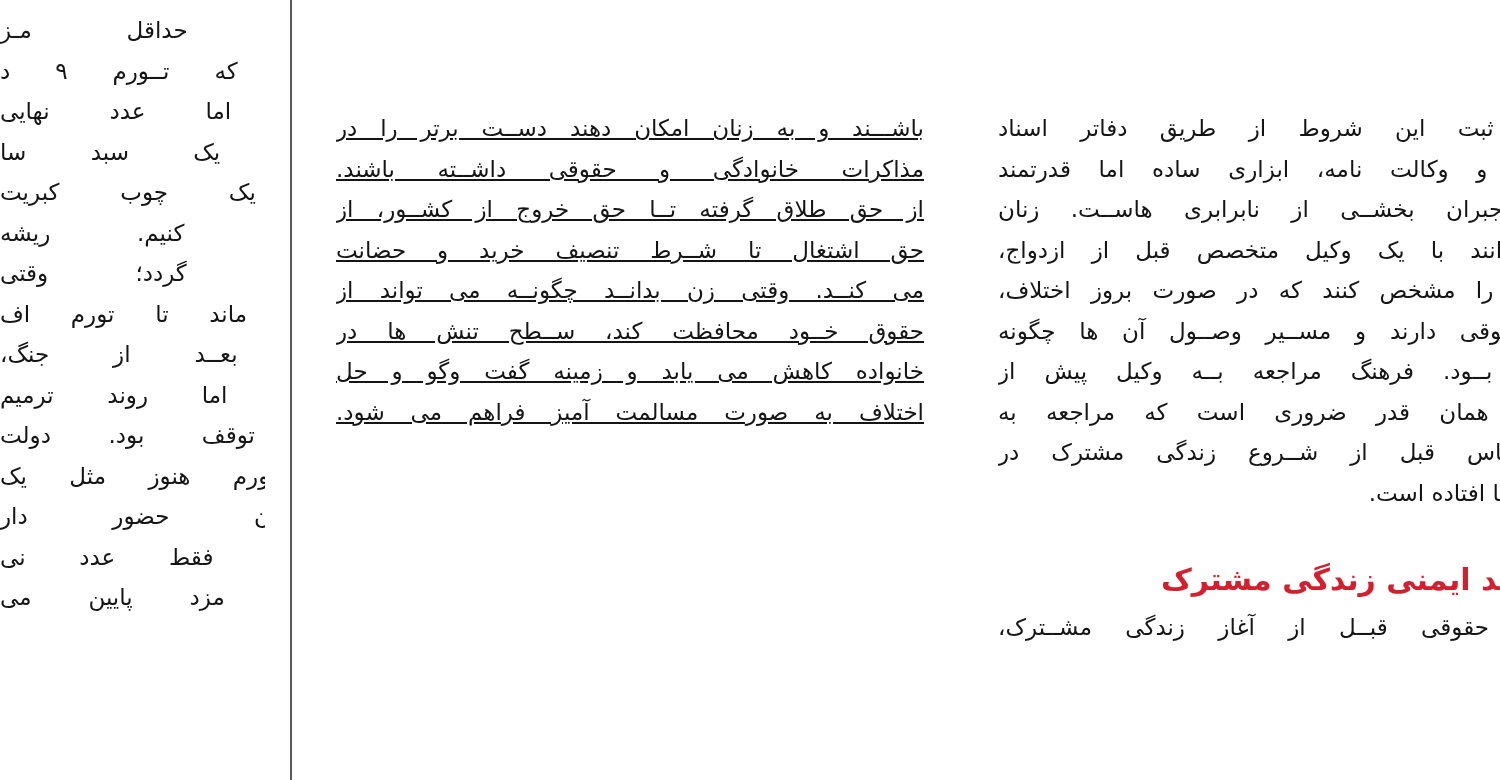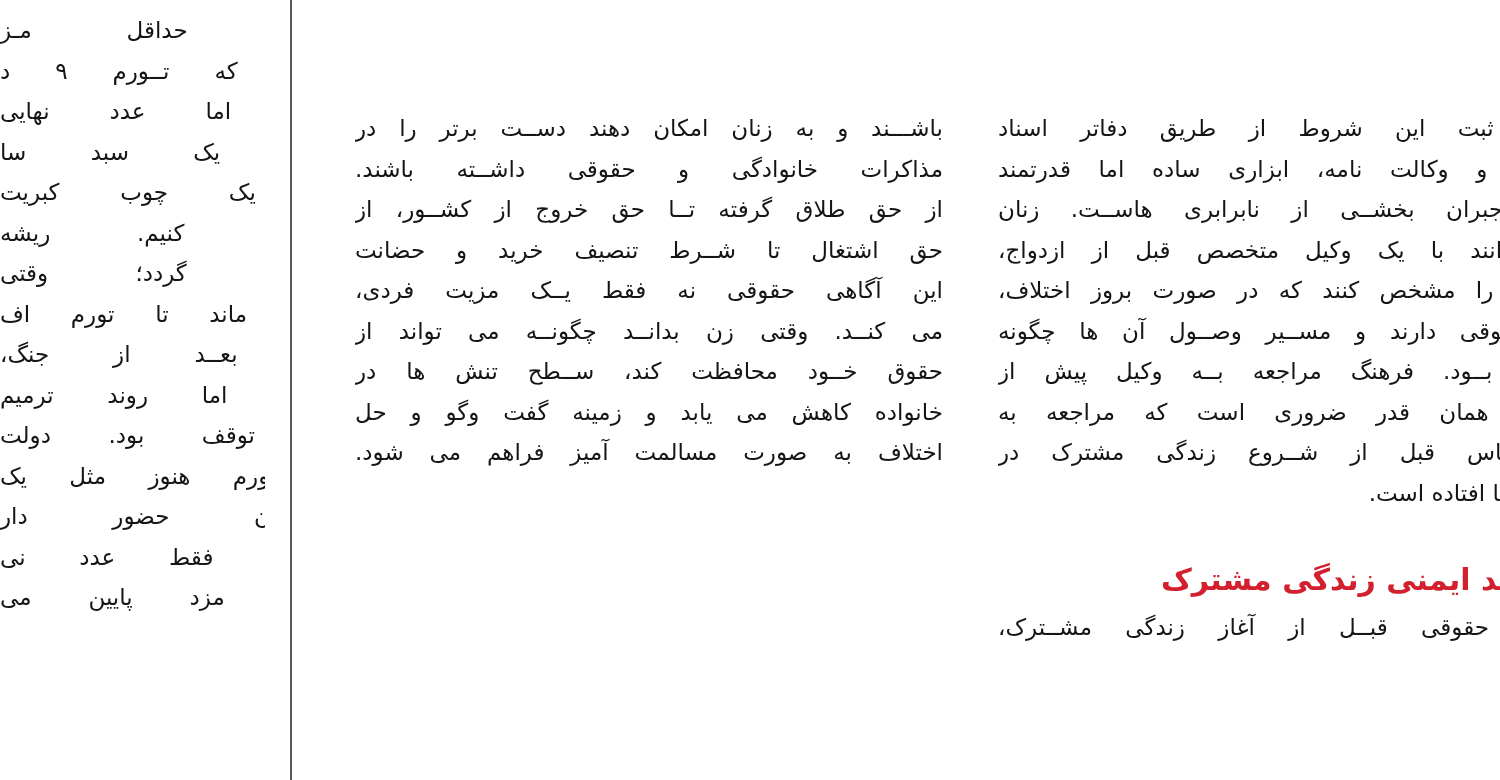--- a/index.html
+++ b/index.html
@@ -36,23 +36,24 @@
     left: 0px;
     top: 10px;
     width: 265px;
   }
   #col-left .inner {
     width: 330px;
     margin-right: -65px; 
   }
   
   #col-middle {
-    left: 355px;
+    left: 336px;
     top: 108px;
     width: 588px;
+    text-decoration: underline;
   }
   
   #col-right {
     left: 998px;
     top: 108px;
     width: 502px;
   }
   #col-right .inner {
     width: 580px;
     margin-right: -78px;
@@ -99,21 +100,20 @@
     <span class="line">مشکل فقط عدد نی</span>
     <span class="line">وقتی مزد پایین می</span>
   </div>
 </div>
 
 <div class="column" id="col-middle">
   <span class="line">باشـــند و به زنان امکان دهند دســت برتر را در</span>
   <span class="line">مذاکرات خانوادگی و حقوقی داشــته باشند.</span>
   <span class="line">از حق طلاق گرفته تــا حق خروج از کشــور، از</span>
   <span class="line">حق اشتغال تا شــرط تنصیف خرید و حضانت</span>
-  <span class="line">این آگاهی حقوقی نه فقط یــک مزیت فردی،</span>
   <span class="line">می کنــد. وقتی زن بدانــد چگونــه می تواند از</span>
   <span class="line">حقوق خــود محافظت کند، ســطح تنش ها در</span>
   <span class="line">خانواده کاهش می یابد و زمینه گفت وگو و حل</span>
   <span class="line">اختلاف به صورت مسالمت آمیز فراهم می شود.</span>
 </div>
 
 <div class="column" id="col-right">
   <div class="inner">
     <span class="line">باشد. ثبت این شروط از طریق دفاتر اسناد</span>
     <span class="line">رسمی و وکالت نامه، ابزاری ساده اما قدرتمند</span>

